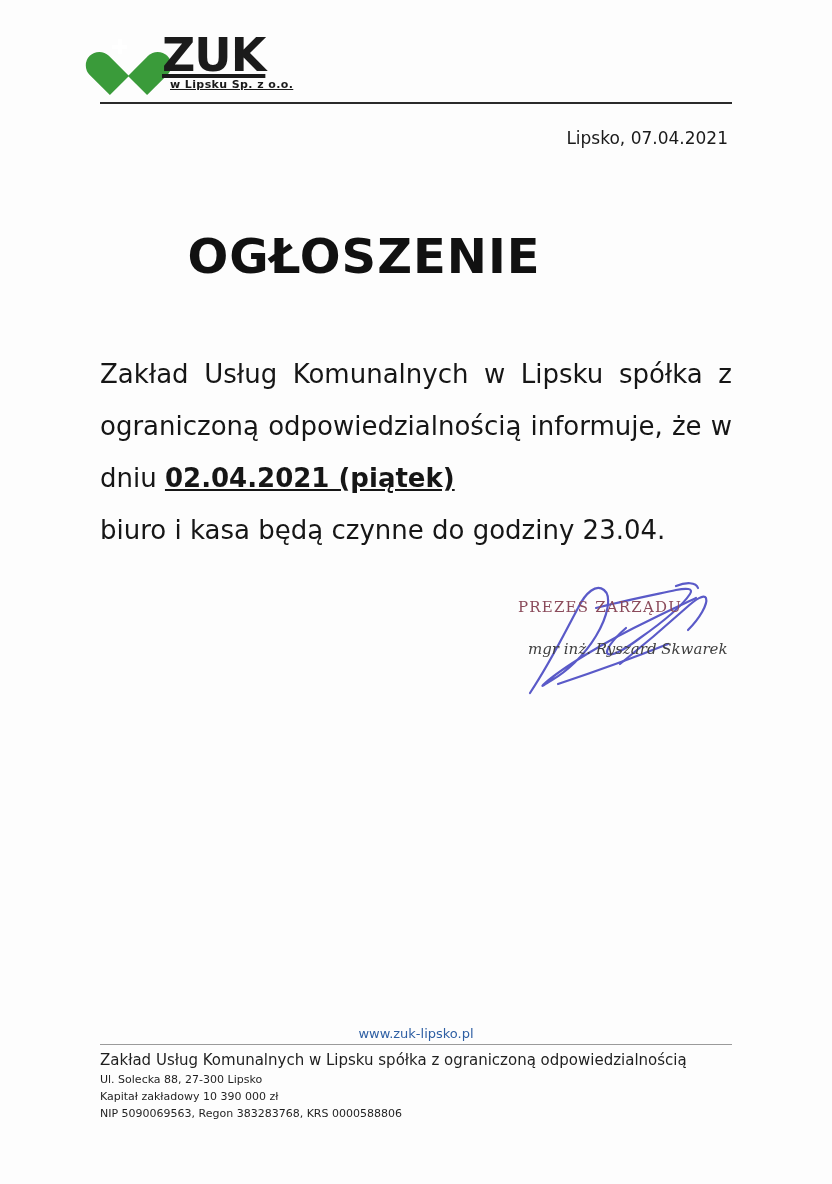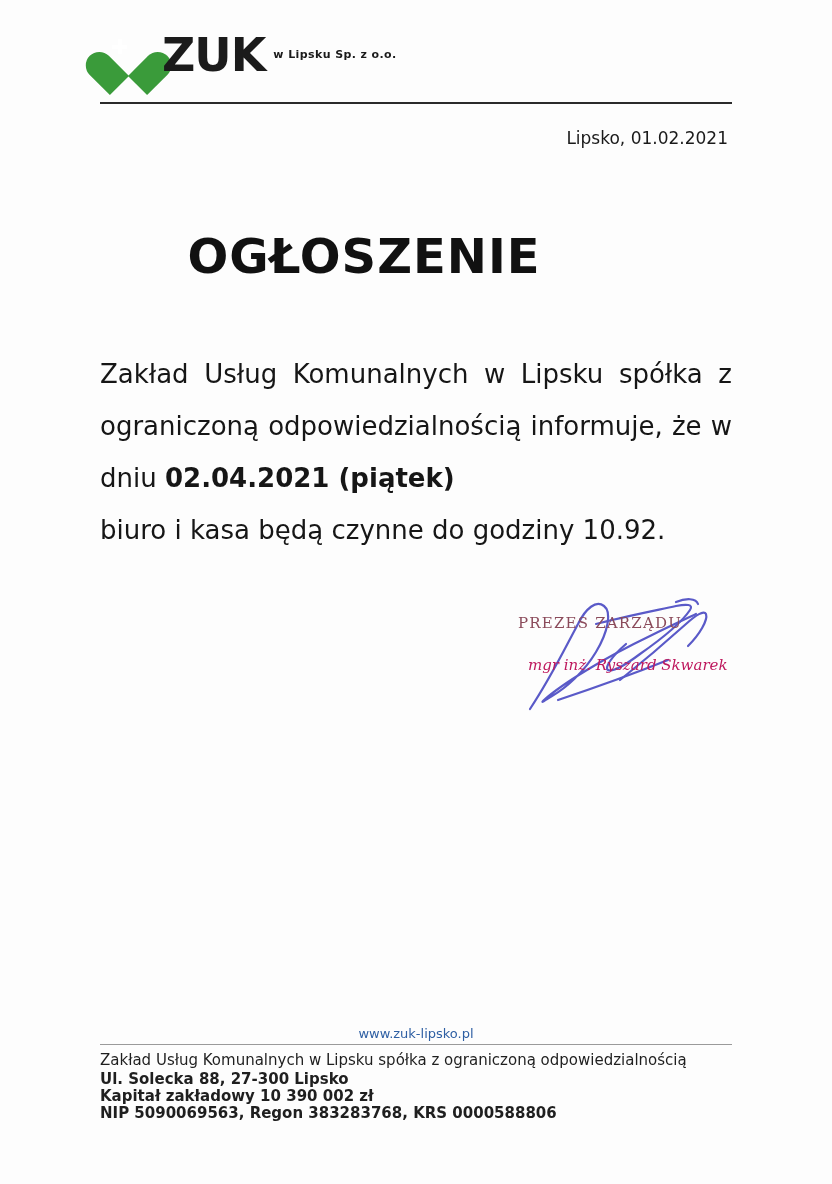--- a/index.html
+++ b/index.html
@@ -91,23 +91,24 @@
   }
   .heart-cross:after {
     left: 0;
     top: 5.5px;
     width: 15px;
     height: 4px;
   }
   .logo-text {
     position: relative;
     display: flex;
-    flex-direction: row;
-    align-items: center;
+    flex-direction: column;
+    align-items: flex-start;
     margin-left: -6px;
+    text-decoration: underline;
   }
   .logo-word {
     font-family: "DejaVu Sans", sans-serif;
     font-weight: bold;
     font-size: 46px;
     letter-spacing: -1px;
     line-height: 50px;
     color: #1b1b1b;
   }
   .logo-sub {
@@ -160,30 +161,31 @@
     width: 632px;
     font-family: "DejaVu Sans", sans-serif;
     font-size: 26px;
     line-height: 52px;
     color: #161616;
     text-align: justify;
     text-justify: inter-word;
   }
   .body-text .strong {
     font-weight: bold;
+    text-decoration: underline;
   }
   .body-text .lastline {
     display: block;
     text-align: left;
   }
 
   
   .signature-area {
     position: absolute;
-    top: 584px;
+    top: 568px;
     left: 500px;
     width: 260px;
     height: 150px;
   }
   .sig-title {
     position: absolute;
     top: 30px;
     left: 18px;
     font-family: "DejaVu Serif", serif;
     font-size: 15px;
@@ -191,21 +193,21 @@
     color: #8a4a5a;
     white-space: nowrap;
   }
   .sig-name {
     position: absolute;
     top: 72px;
     left: 28px;
     font-family: "DejaVu Serif", serif;
     font-style: italic;
     font-size: 15px;
-    color: #be185d;
+    color: #404040;
     white-space: nowrap;
   }
   .sig-scribble {
     position: absolute;
     left: 0;
     top: 0;
     width: 260px;
     height: 150px;
     pointer-events: none;
   }
@@ -235,23 +237,22 @@
     left: 100px;
     width: 632px;
     font-family: "DejaVu Sans", sans-serif;
     color: #1f1f1f;
   }
   .footer-company {
     font-size: 15px;
     line-height: 22px;
   }
   .footer-line {
-    font-size: 15px;
+    font-size: 11px;
     line-height: 17px;
-    font-weight: bold;
   }
 </style>
 </head>
 <body>
 
 <div class="page">
 
   <div class="letterhead">
     <div class="logo-block">
       <div class="logo-mark">
@@ -259,42 +260,42 @@
         <div class="heart-cross"></div>
       </div>
       <div class="logo-text">
         <div class="logo-word">ZUK</div>
         <div class="logo-sub">w Lipsku Sp. z o.o.</div>
       </div>
     </div>
     <div class="header-rule"></div>
   </div>
 
-  <div class="date-line">Lipsko, 01.02.2021</div>
+  <div class="date-line">Lipsko, 07.04.2021</div>
 
   <div class="title">OGŁOSZENIE</div>
 
-  <div class="body-text"><span>Zakład Usług Komunalnych w Lipsku spółka z ograniczoną odpowiedzialnością informuje, że w dniu </span><span class="strong">02.04.2021 (piątek)</span><span class="lastline"> biuro i kasa będą czynne do godziny 10.92.</span></div>
+  <div class="body-text"><span>Zakład Usług Komunalnych w Lipsku spółka z ograniczoną odpowiedzialnością informuje, że w dniu </span><span class="strong">02.04.2021 (piątek)</span><span class="lastline"> biuro i kasa będą czynne do godziny 23.04.</span></div>
 
   <div class="signature-area">
     <svg class="sig-scribble" viewBox="0 0 260 150">
       <g fill="none" stroke="#5a5ac8" stroke-width="2.2" stroke-linecap="round">
         <path d="M30 125 C 50 95, 62 70, 78 40 C 86 24, 96 16, 104 22 C 112 28, 108 48, 96 68 C 84 88, 66 104, 52 112 C 44 117, 40 120, 44 116 C 62 100, 104 74, 150 52 C 172 41, 190 33, 196 30"></path>
         <path d="M96 40 C 118 34, 148 28, 176 22 C 186 20, 194 20, 190 26 C 182 38, 160 56, 140 70 C 124 82, 112 88, 108 86 C 104 84, 112 72, 126 60"></path>
         <path d="M120 96 C 140 80, 166 58, 186 40 C 196 31, 204 26, 206 30 C 208 36, 200 50, 188 62"></path>
         <path d="M58 116 C 88 106, 128 92, 168 76"></path>
         <path d="M176 18 C 186 14, 196 14, 198 20"></path>
       </g>
     </svg>
     <div class="sig-title">PREZES ZARZĄDU</div>
     <div class="sig-name">mgr inż. Ryszard Skwarek</div>
   </div>
 
   <div class="footer-url">www.zuk-lipsko.pl</div>
   <div class="footer-rule"></div>
   <div class="footer-block">
     <div class="footer-company">Zakład Usług Komunalnych w Lipsku spółka z ograniczoną odpowiedzialnością</div>
     <div class="footer-line">Ul. Solecka 88, 27-300 Lipsko</div>
-    <div class="footer-line">Kapitał zakładowy 10 390 002 zł</div>
+    <div class="footer-line">Kapitał zakładowy 10 390 000 zł</div>
     <div class="footer-line">NIP 5090069563, Regon 383283768, KRS 0000588806</div>
   </div>
 
 </div>
 
 </body></html>

